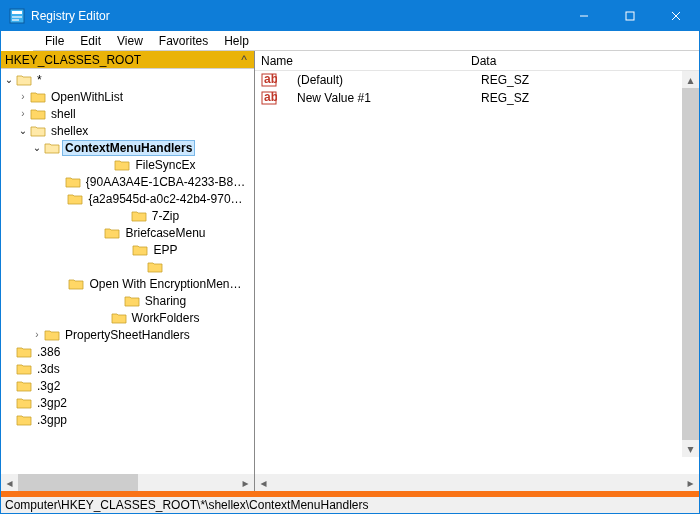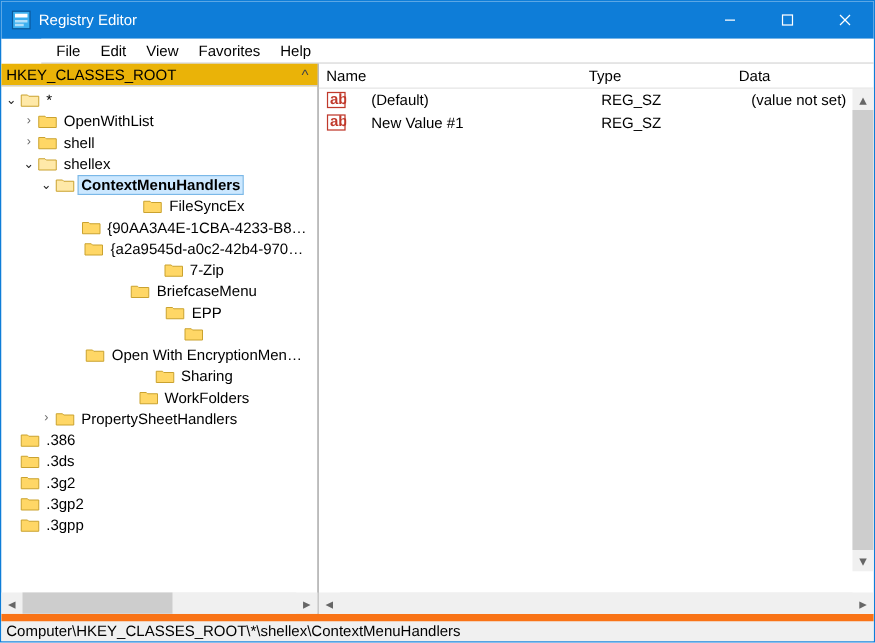--- a/index.html
+++ b/index.html
@@ -296,34 +296,32 @@
       <div class="track">
           <div class="thumb" style="left:0;width:55%"></div>
         </div>
       <div class="sbtn">▸</div>
     </div>
   </div>
 
   <div class="listpanel">
     <div class="listheader">
       <div class="col name">Name</div>
-      <div class="col type">Type</div>
       <div class="col data">Data</div>
     </div>
     <div class="listbody" id="listbody">
       <div class="lrow">
           <span class="valico">
             <svg width="16" height="16" viewBox="0 0 16 16">
               <rect x="1" y="2" width="14" height="12" fill="#fff" stroke="#c0392b"></rect>
               <text x="3" y="11" font-size="8" fill="#c0392b" font-weight="bold">ab</text>
             </svg>
           </span>
           <span class="lname">(Default)</span>
           <span class="ltype">REG_SZ</span>
-          <span class="ldata">(value not set)</span>
         </div>
         <div class="lrow">
           <span class="valico">
             <svg width="16" height="16" viewBox="0 0 16 16">
               <rect x="1" y="2" width="14" height="12" fill="#fff" stroke="#c0392b"></rect>
               <text x="3" y="11" font-size="8" fill="#c0392b" font-weight="bold">ab</text>
             </svg>
           </span>
           <span class="lname">New Value #1</span>
           <span class="ltype">REG_SZ</span>

